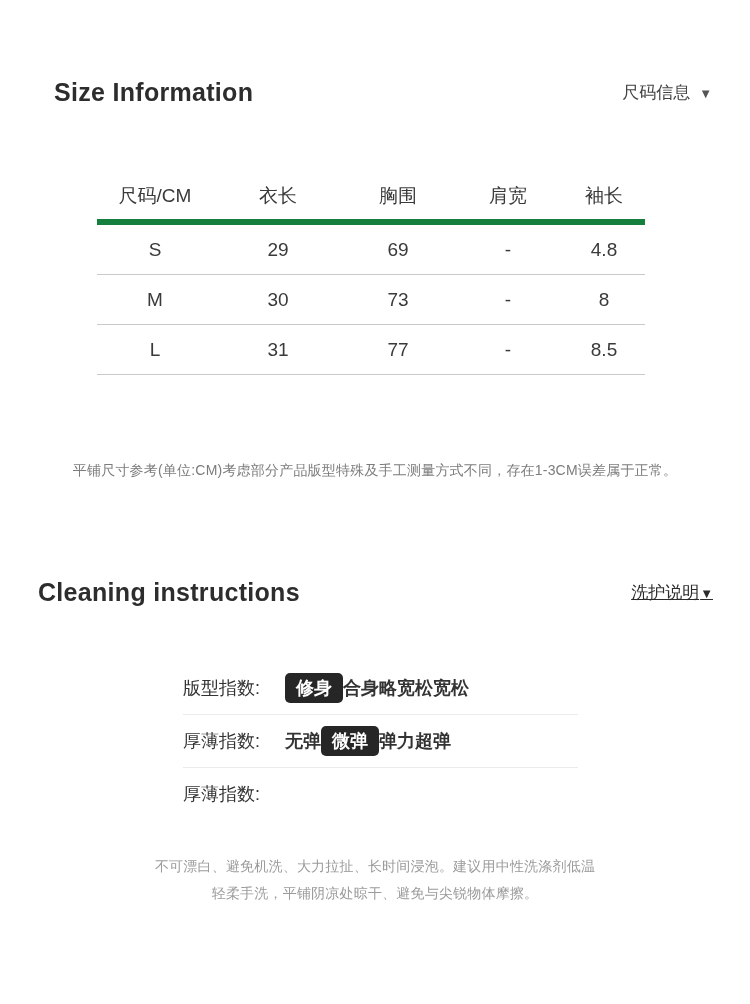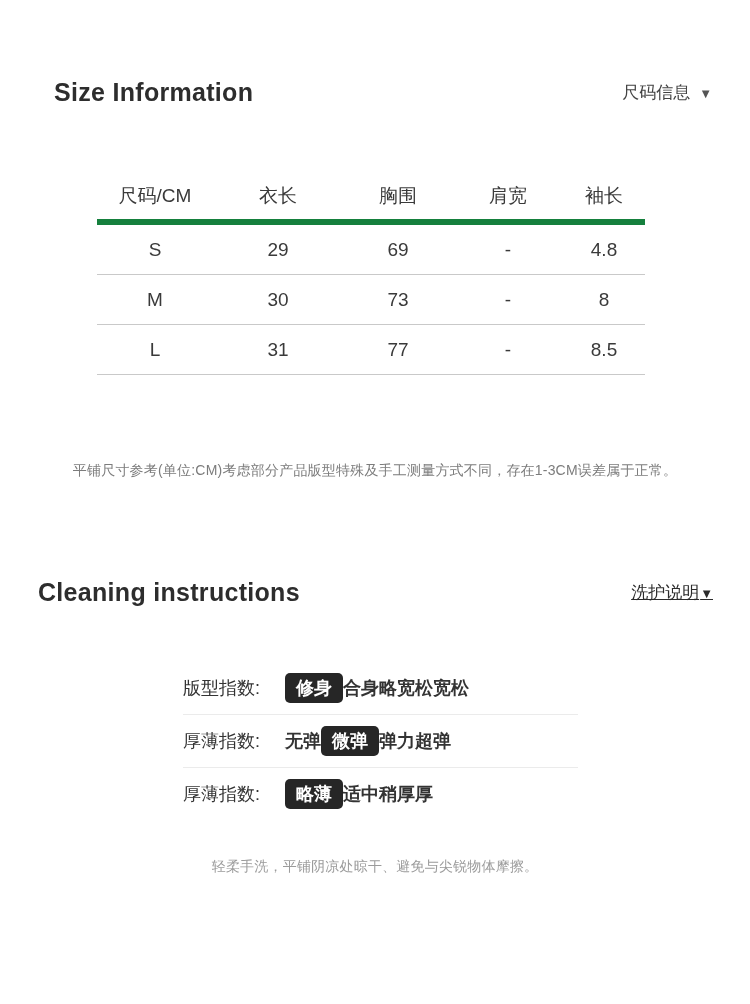--- a/index.html
+++ b/index.html
@@ -161,24 +161,19 @@
     <div class="index-label">厚薄指数:</div>
     <div class="index-options">
       <span class="opt">无弹</span>
       <span class="opt tag-selected">微弹</span>
       <span class="opt">弹力</span>
       <span class="opt">超弹</span>
     </div>
   </div>
   <div class="index-row">
     <div class="index-label">厚薄指数:</div>
-    <div class="index-options">
-      <span class="opt tag-selected">略薄</span>
-      <span class="opt">适中</span>
-      <span class="opt">稍厚</span>
-      <span class="opt">厚</span>
-    </div>
   </div>
 </div>
 
 <div class="care-note">
+  <div>不可漂白、避免机洗、大力拉扯、长时间浸泡。建议用中性洗涤剂低温</div>
   <div>轻柔手洗，平铺阴凉处晾干、避免与尖锐物体摩擦。</div>
 </div>
 
 </body></html>

